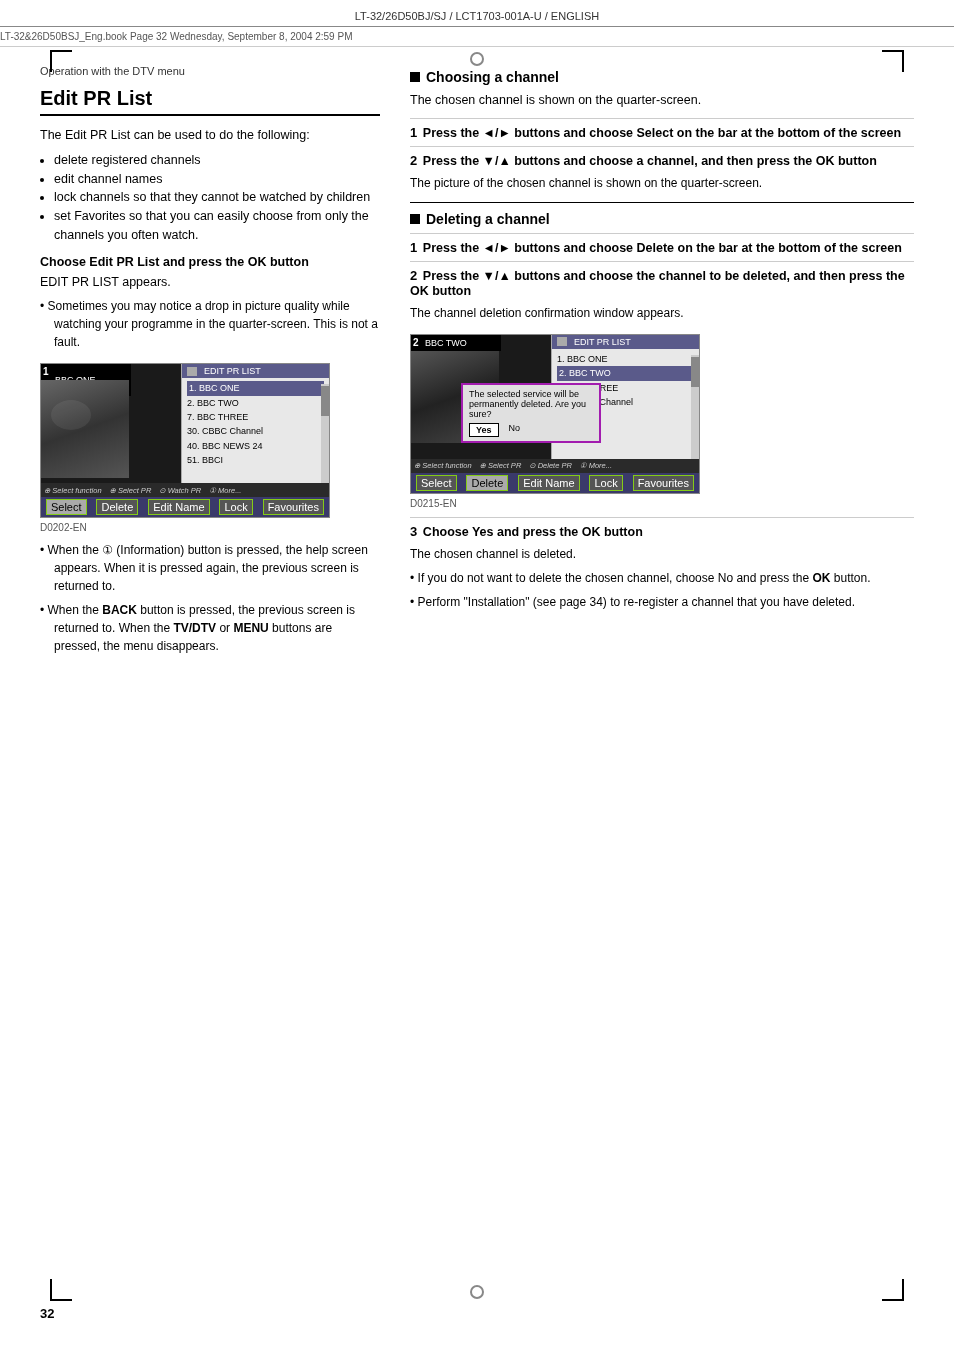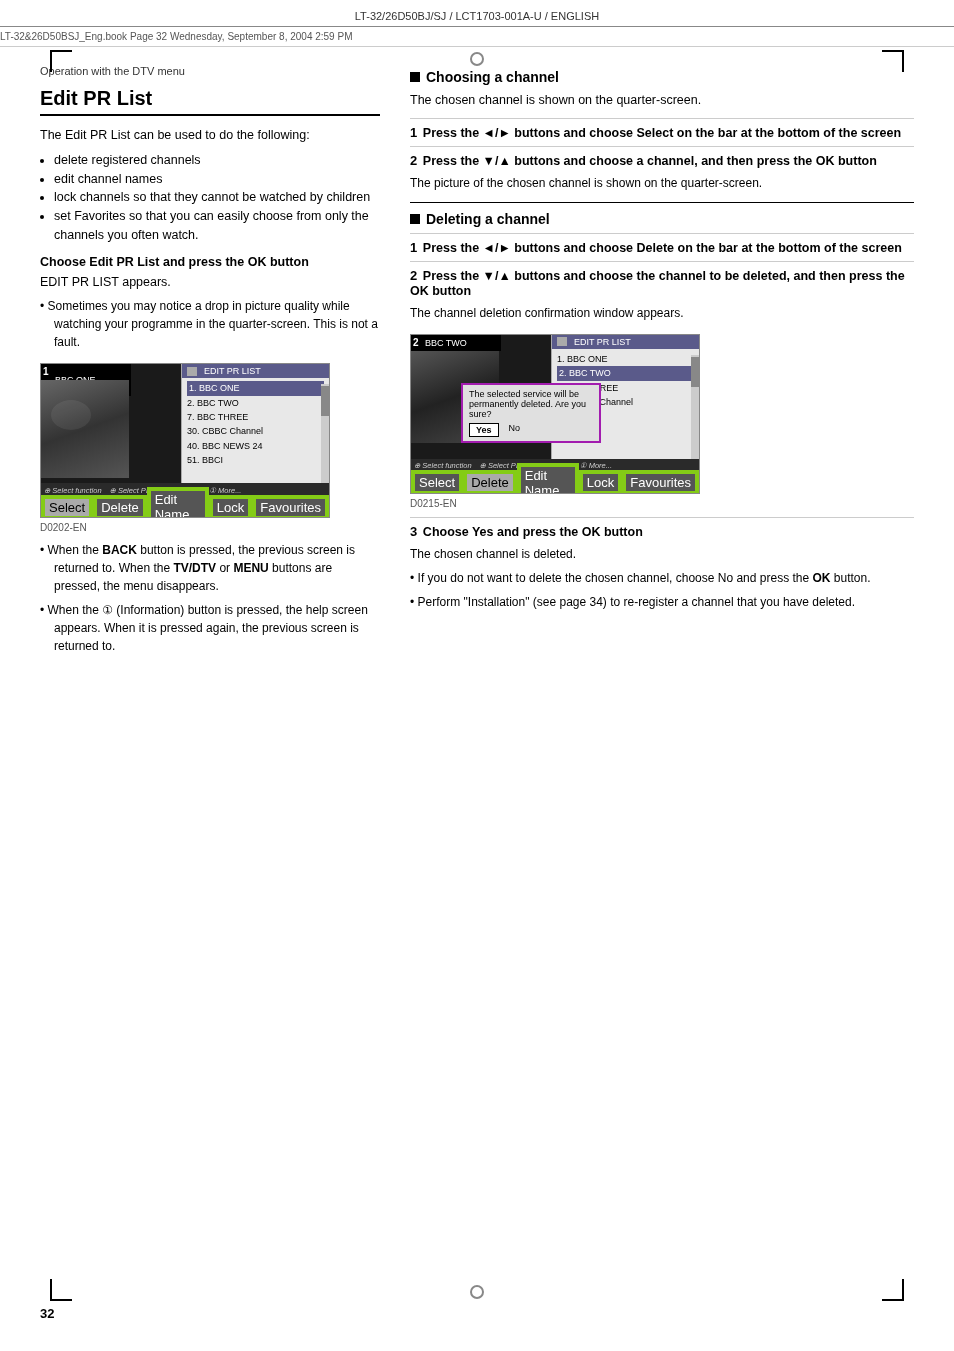--- a/index.html
+++ b/index.html
@@ -161,23 +161,23 @@
       right: 0;
       height: 20px;
       background: #3a3a6a;
       display: flex;
       align-items: center;
       justify-content: space-around;
     }
 
     .tv-bar-btn {
       color: #fff;
-      font-size: 13px;
+      font-size: 11px;
       padding: 1px 4px;
-      border: 4px solid #84cc16;
+      border: 1px solid #84cc16;
       background: #555;
       cursor: pointer;
     }
 
     .tv-bar-btn.active {
       background: #aaa;
       color: #000;
     }
 
     
@@ -462,25 +462,25 @@
           <span class="tv-bar-btn">Delete</span>
           <span class="tv-bar-btn">Edit Name</span>
           <span class="tv-bar-btn">Lock</span>
           <span class="tv-bar-btn">Favourites</span>
         </div>
       </div>
 
       <div class="diagram-label">D0202-EN</div>
 
       <p class="note-bullet">
+        •&nbsp;<span>When the ① (Information) button is pressed, the help screen appears. When it is pressed again, the previous screen is returned to.</span>
+      </p>
+
+      <p class="note-bullet">
         •&nbsp;<span>When the <span class="bold">BACK</span> button is pressed, the previous screen is returned to. When the <span class="bold">TV/DTV</span> or <span class="bold">MENU</span> buttons are pressed, the menu disappears.</span>
-      </p>
-
-      <p class="note-bullet">
-        •&nbsp;<span>When the ① (Information) button is pressed, the help screen appears. When it is pressed again, the previous screen is returned to.</span>
       </p>
 
     </div>
 
     <div class="right-col">
 
       <div class="right-section-title">
         <span class="black-square"></span>
         <span>Choosing a channel</span>
       </div>

